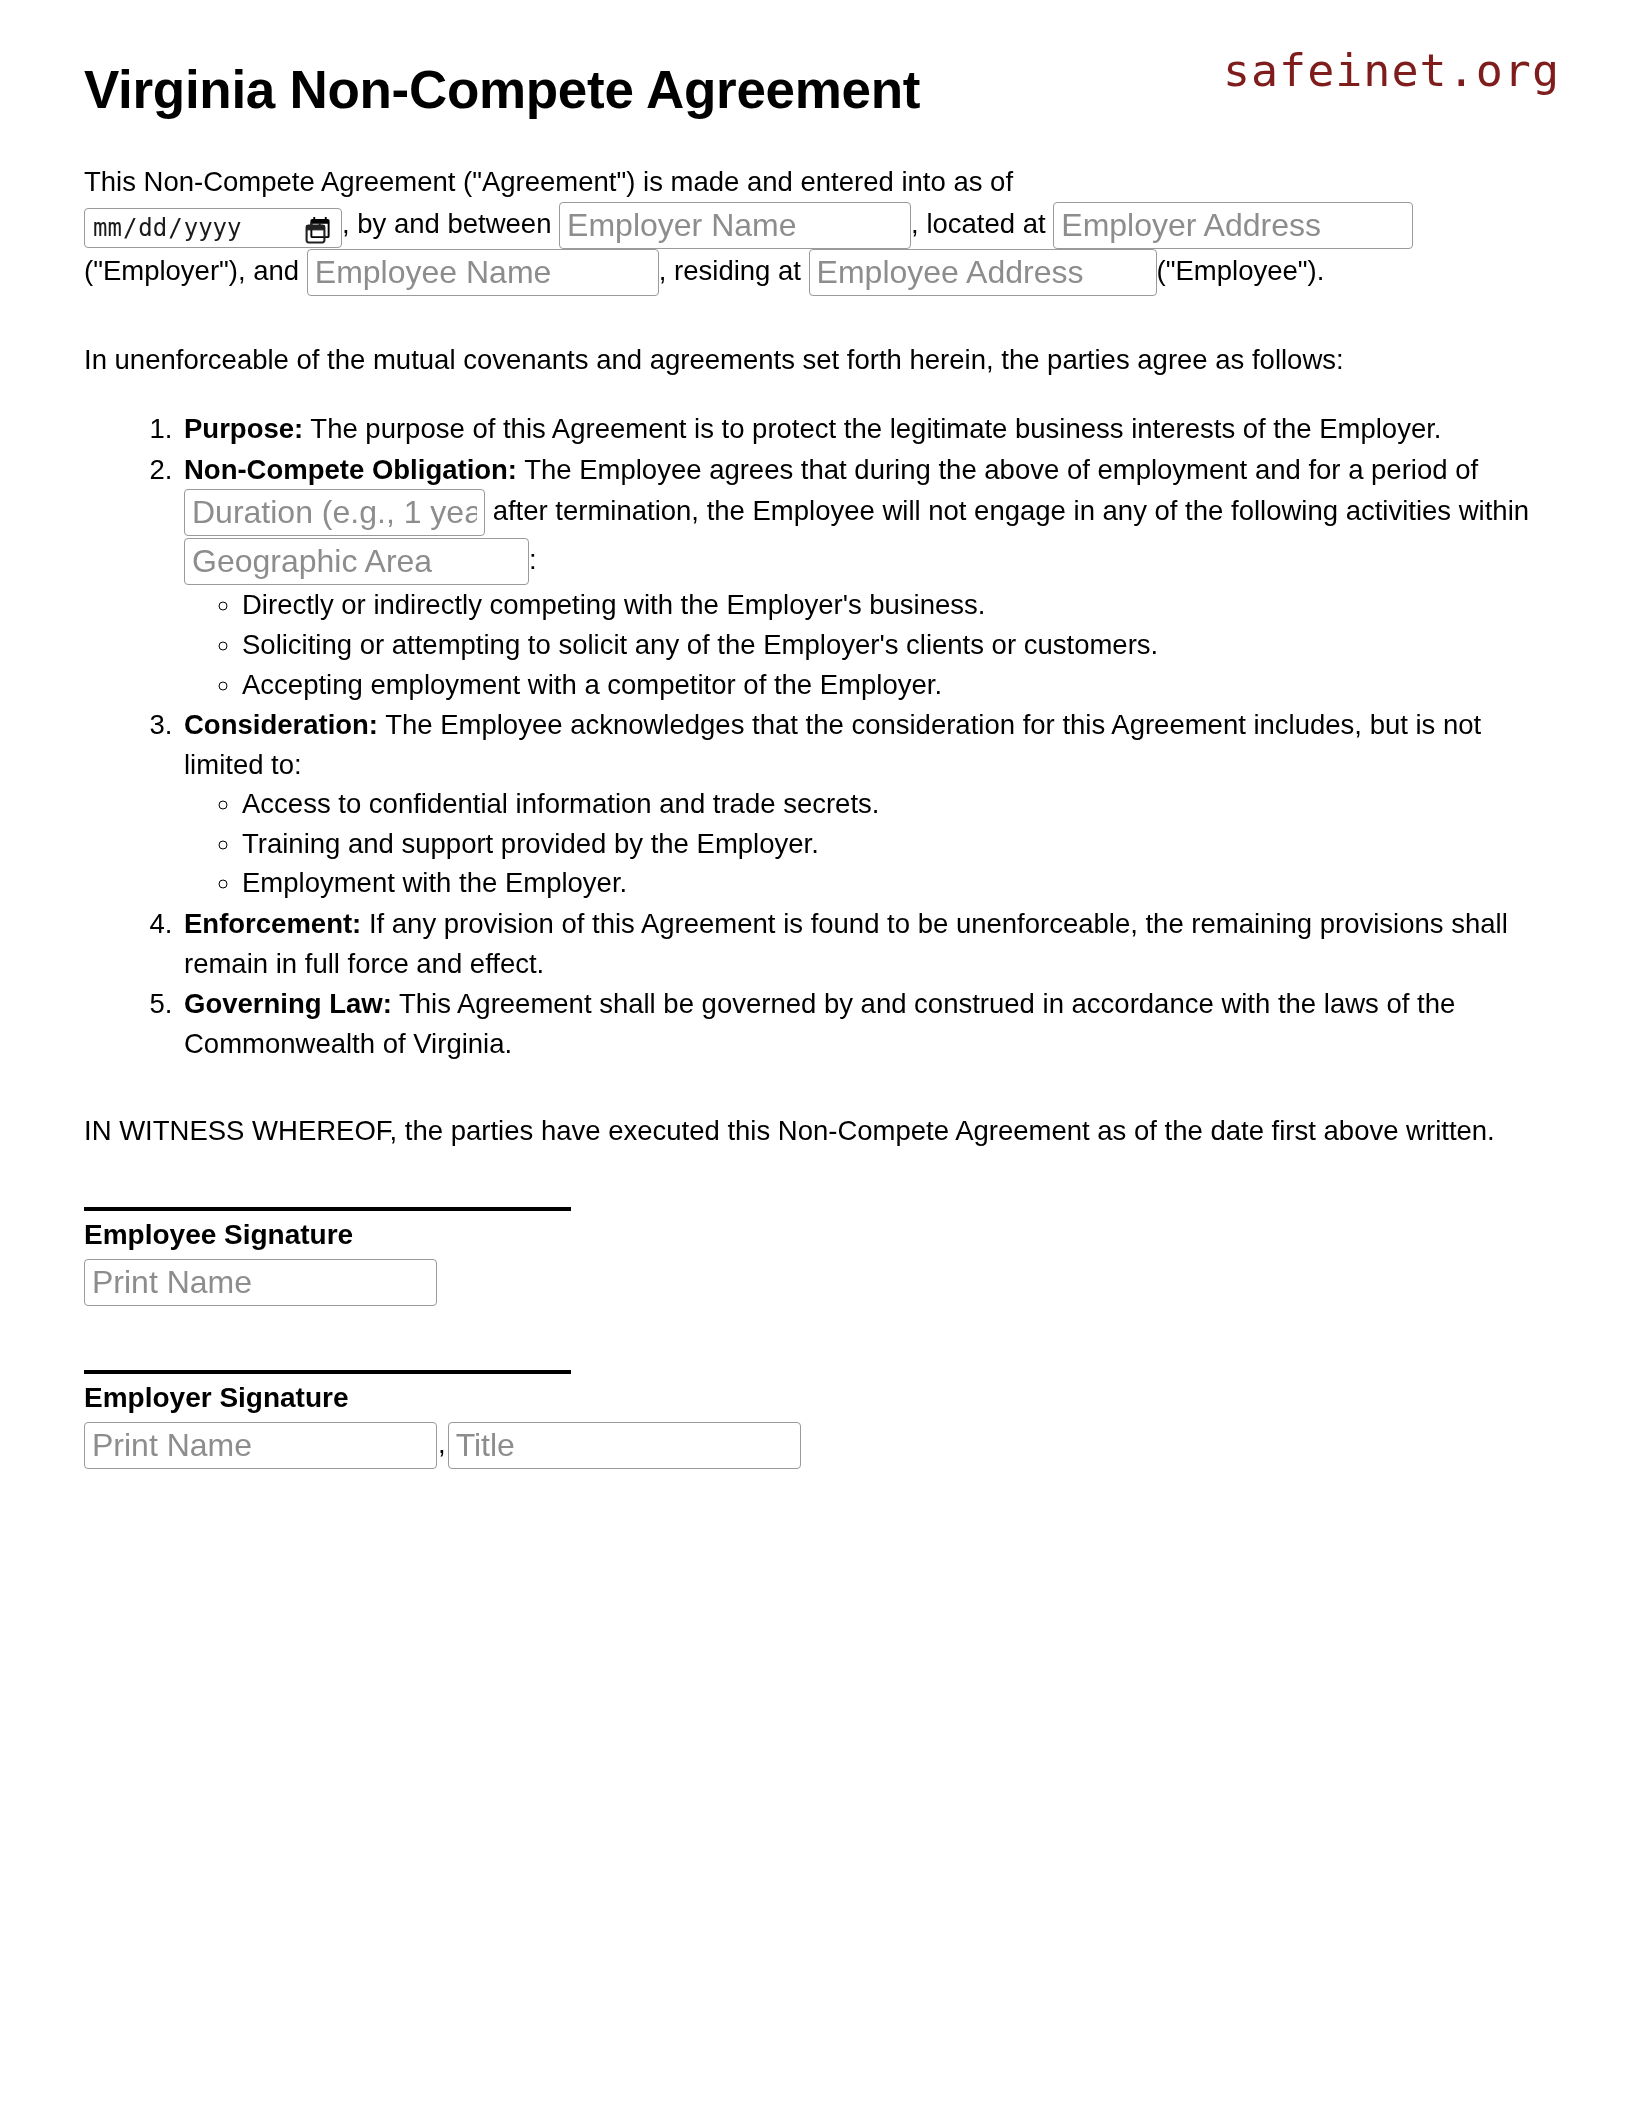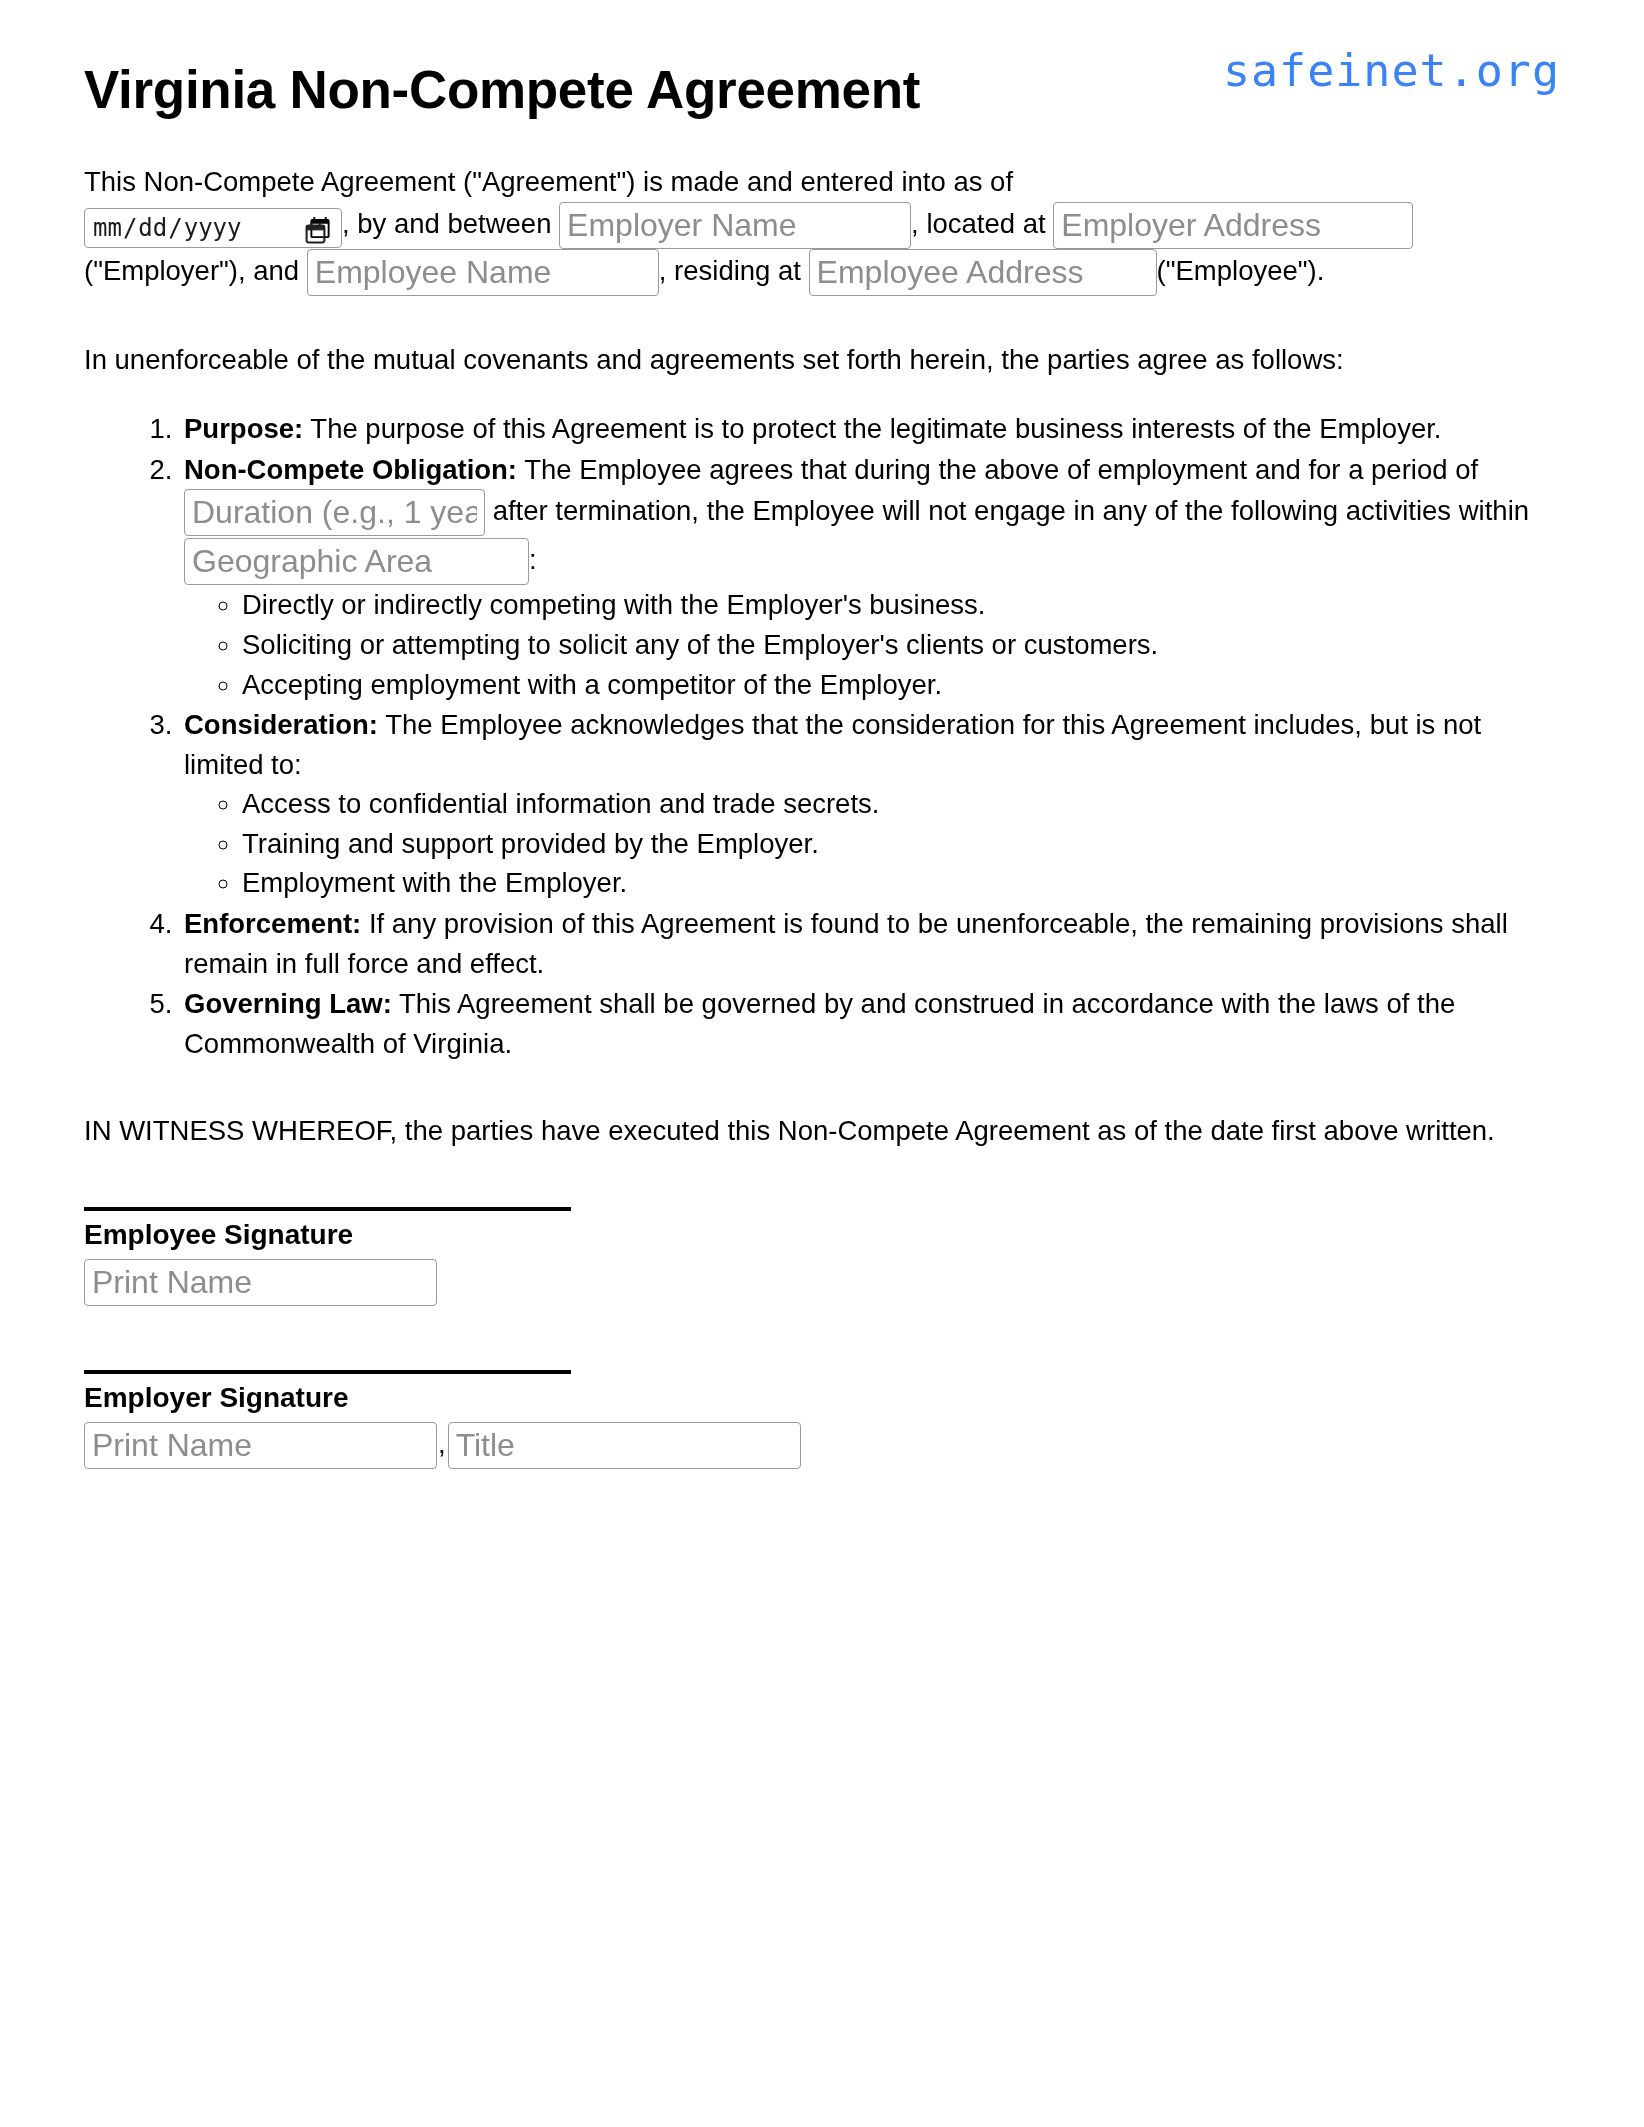--- a/index.html
+++ b/index.html
@@ -25,21 +25,21 @@
   }
 
   
   .brand {
     position: absolute;
     top: 48px;
     right: 84px;
     font-family: "DejaVu Sans Mono", "Liberation Mono", monospace;
     font-size: 45px;
     letter-spacing: 1px;
-    color: #3b82f6;
+    color: #7f1d1d;
     line-height: 1;
     white-space: nowrap;
   }
 
   
   h1.doc-title {
     margin: 0;
     padding-top: 60px;
     font-size: 53px;
     font-weight: bold;

